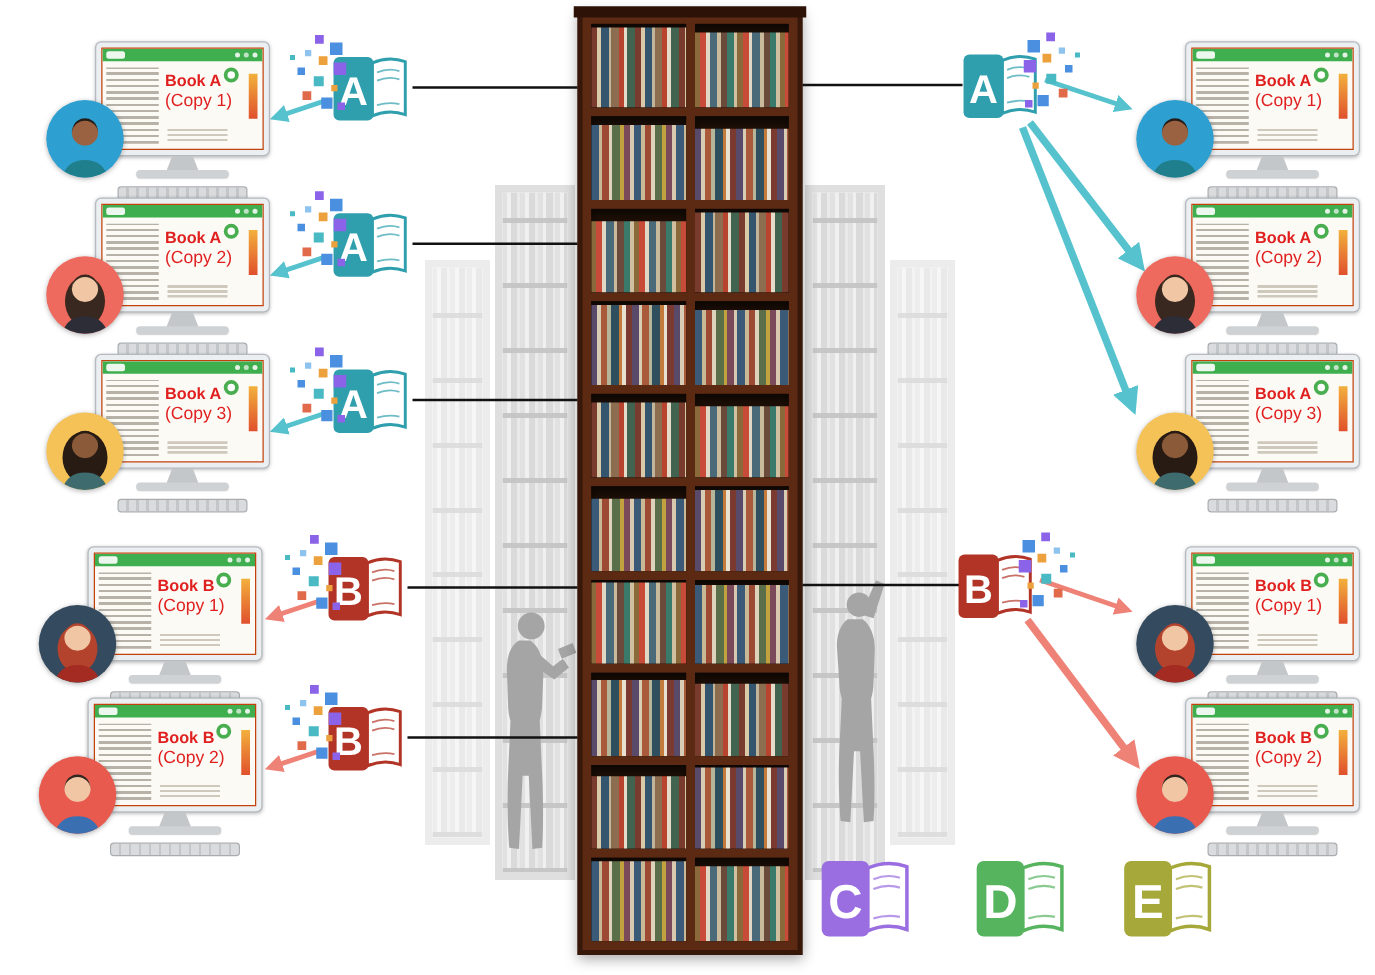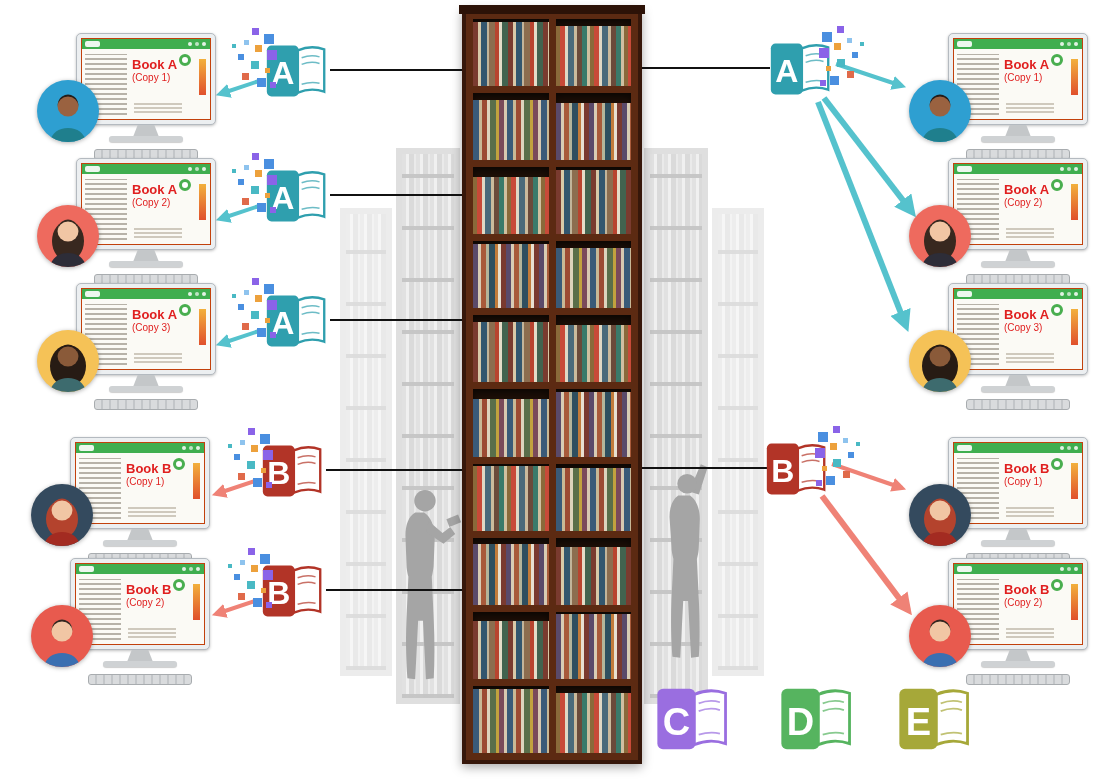--- a/index.html
+++ b/index.html
@@ -69,21 +69,21 @@
     box-sizing:border-box;overflow:hidden;}
   .scr-header{height:10px;background:#3fae4f;position:relative;}
   .scr-badge{position:absolute;left:3px;top:2px;width:15px;height:6px;background:#ffffff;opacity:.9;border-radius:2px;}
   .scr-header::after{content:'';position:absolute;right:4px;top:3px;width:4px;height:4px;border-radius:50%;
     background:#ffffff;box-shadow:-7px 0 0 #d6ecd9,-14px 0 0 #ffffff;opacity:.85;}
   .scr-body{position:absolute;left:0;right:0;top:10px;bottom:0;}
   .scr-text{position:absolute;left:3px;top:5px;width:42px;bottom:4px;
     background:repeating-linear-gradient(0deg,#b7b2a8 0 2px,transparent 2px 5px);}
   .scr-title{position:absolute;left:50px;top:9px;color:#e01f1f;line-height:1;}
   .scr-title .bk{font-size:13px;font-weight:bold;white-space:nowrap;}
-  .scr-title .cp{font-size:10px;margin-top:2px;white-space:nowrap;}
+  .scr-title .cp{font-size:14px;margin-top:2px;white-space:nowrap;}
   .scr-donut{position:absolute;right:19px;top:5px;width:12px;height:12px;border-radius:50%;
     border:3px solid #49ae4f;box-sizing:border-box;background:#ffffff;}
   .scr-bar{position:absolute;right:4px;top:10px;width:7px;height:36px;
     background:linear-gradient(180deg,#f2b03c,#e0502c);}
   .scr-mini{position:absolute;left:52px;bottom:6px;width:48px;height:10px;
     background:repeating-linear-gradient(0deg,#cfc9bd 0 2px,transparent 2px 4px);}
   .stand{position:absolute;left:57px;top:92px;width:26px;height:12px;background:#c4c7c9;
     clip-path:polygon(18% 0,82% 0,100% 100%,0 100%);}
   .base{position:absolute;left:33px;top:103px;width:74px;height:6px;background:#cfd2d4;border-radius:3px;
     box-shadow:0 1px 1px rgba(0,0,0,.2);}

